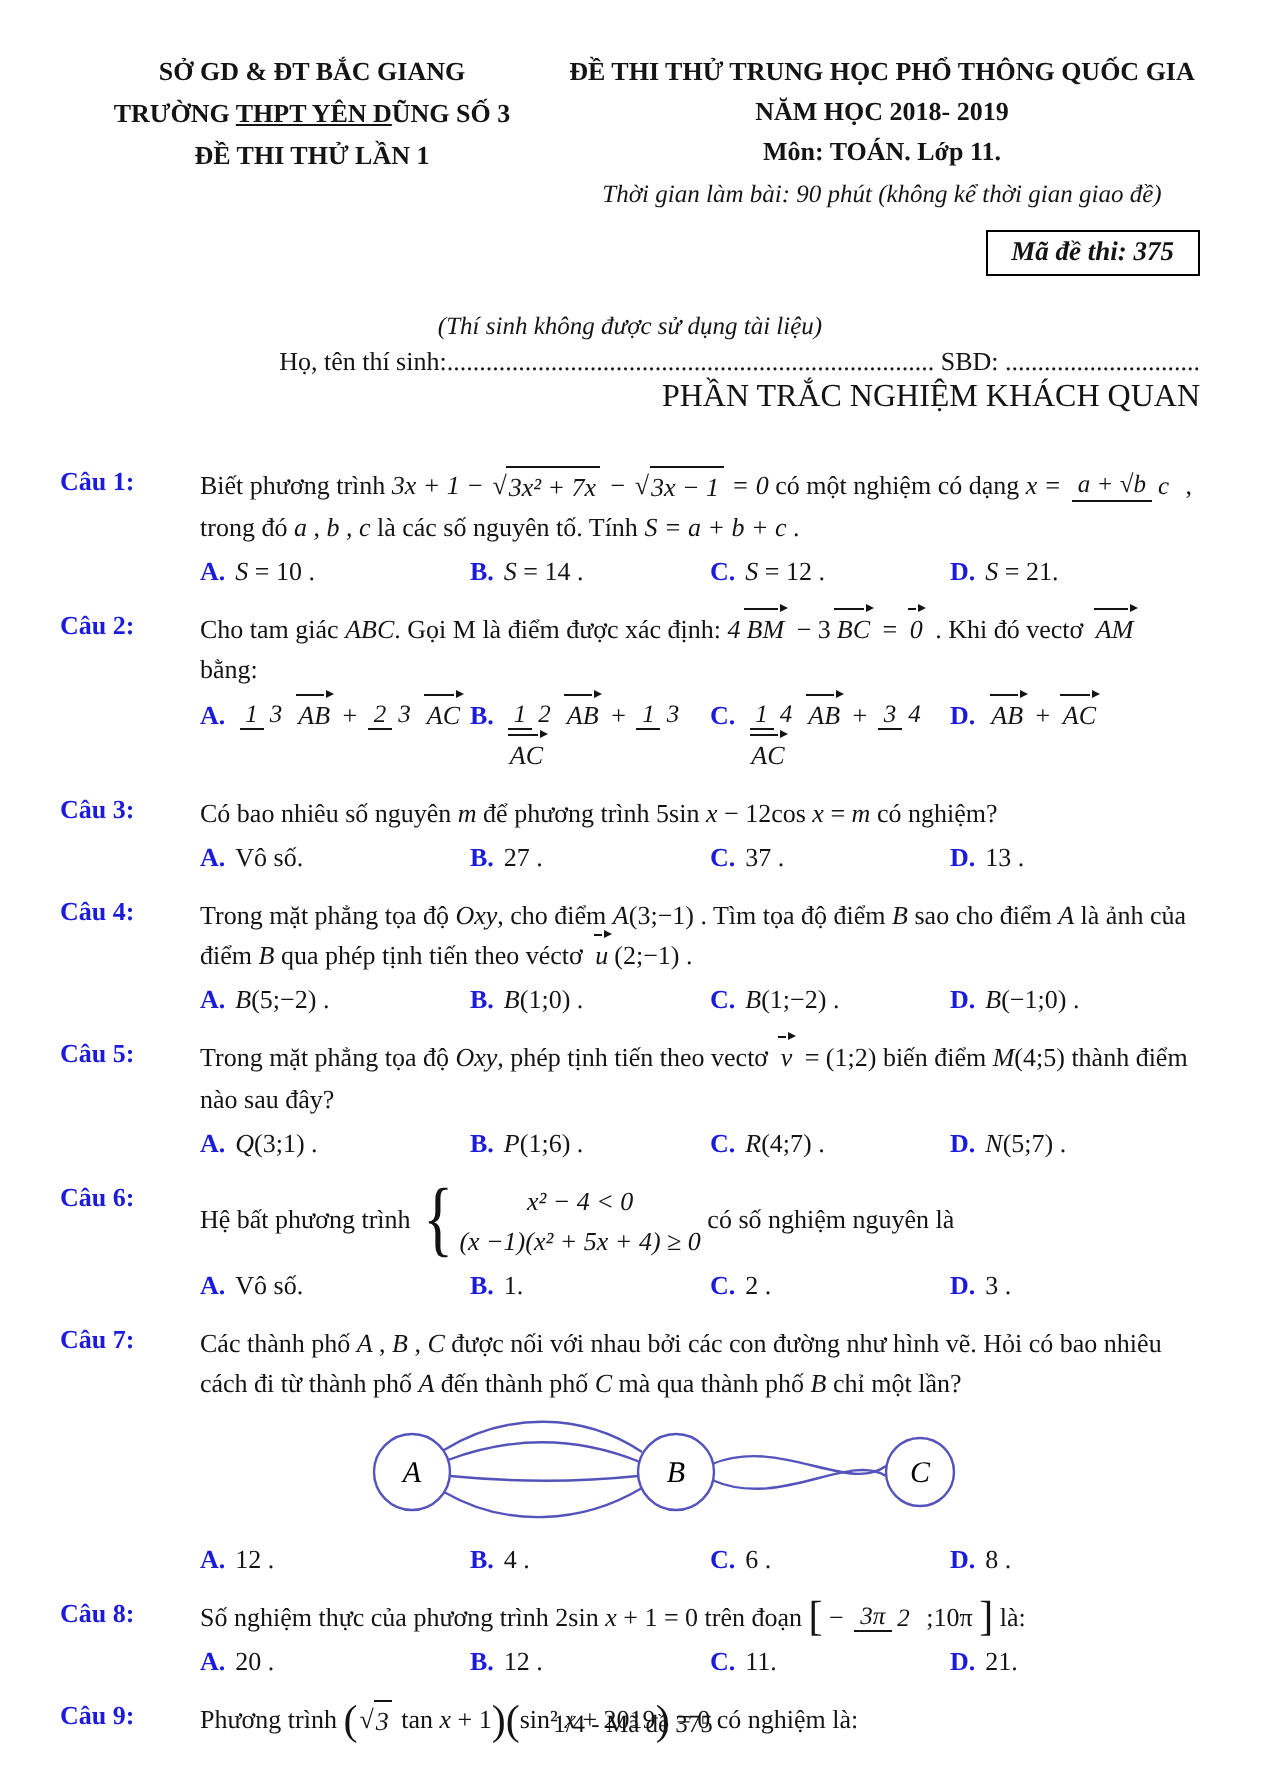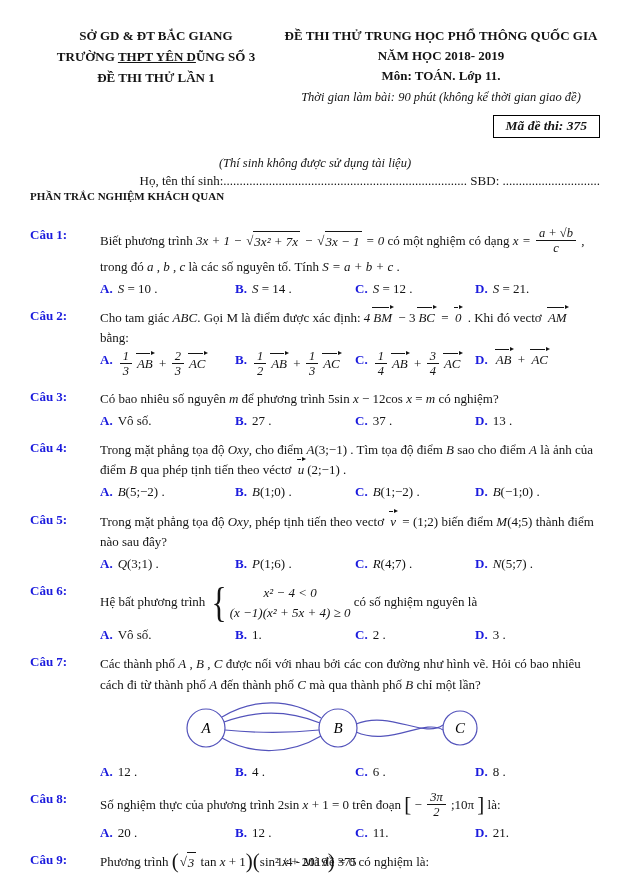--- a/index.html
+++ b/index.html
@@ -17,38 +17,38 @@
   .hdr-right .t1{ font-weight:bold; }
   .hdr-right .t2{ font-weight:bold; }
   .hdr-right .t3{ font-weight:bold; }
   .hdr-right .t4{ font-style:italic; font-size:12.5px; margin-top:2px; }
   .u{ text-decoration:underline; }
   .code-box-row{ display:flex; justify-content:flex-end; margin-top:7px;font-style:italic; }
   .code-box{ border:1.6px solid #000; padding:2px 12px 3px; font-weight:bold; font-size:13.5px; }
   
   .note{ text-align:center; font-style:italic; font-size:12.5px; margin-top:18px; }
   .name-line{ margin-top:2px; white-space:nowrap; overflow:hidden;text-align:right; }
-  .section-title{ font-weight:bold; font-size:11px; margin-top:1px; }
+  .section-title{ font-weight:normal; font-size:16px; margin-top:1px;text-align:right; }
   
   #questions{ margin-top:25px; }
   .q{ display:flex; margin-bottom:9px; }
   .q-label{ width:70px; flex:none; font-weight:bold; color:var(--accent); }
   .q-body{ flex:1; line-height:1.55; }
   .q-stem{ display:block; }
   .q-options{ display:grid; grid-template-columns:27% 24% 24% 25%; margin-top:2px; align-items:start; }
   .opt{ display:flex; align-items:flex-start; }
   .opt .letter{ font-weight:bold; color:var(--accent); margin-right:5px; }
   .opt .obody{ display:inline; }
   
   .seg-m{ font-style:italic; }
   .seg-txt{ font-style:normal; }
   .sqrt{ display:inline-flex; align-items:stretch; margin:0 1px; }
   .sqrt .rsign{ font-style:normal; }
   .sqrt .rad{ border-top:1px solid currentColor; font-style:italic; padding:0 2px 0 1px; }
-  .frac{ display:inline-flex; flex-direction:column; align-items:center; vertical-align:middle;
+  .frac{ display:inline-flex; flex-direction:row; align-items:center; vertical-align:middle;
          font-style:italic; line-height:1.15; padding:0 2px; position:relative; top:-1px; font-size:12.5px; }
   .frac .num{ border-bottom:1px solid currentColor; padding:0 3px; }
   .frac .den{ padding:0 3px; }
   .vec{ font-style:italic; position:relative; display:inline-block; padding:0 2px; margin:0 1px; }
   .vec::before{ content:""; position:absolute; left:1px; right:5px; top:-1px; border-top:1px solid currentColor; }
   .vec::after{ content:""; position:absolute; right:0; top:-3px; width:0; height:0;
                border-top:2px solid transparent; border-bottom:2px solid transparent;
                border-left:4px solid currentColor; }
   .sys{ display:inline-flex; align-items:center; vertical-align:middle; gap:1px; }
   .sys .brace{ font-size:42px; line-height:0.8; font-weight:400; transform:scaleX(0.75); }

